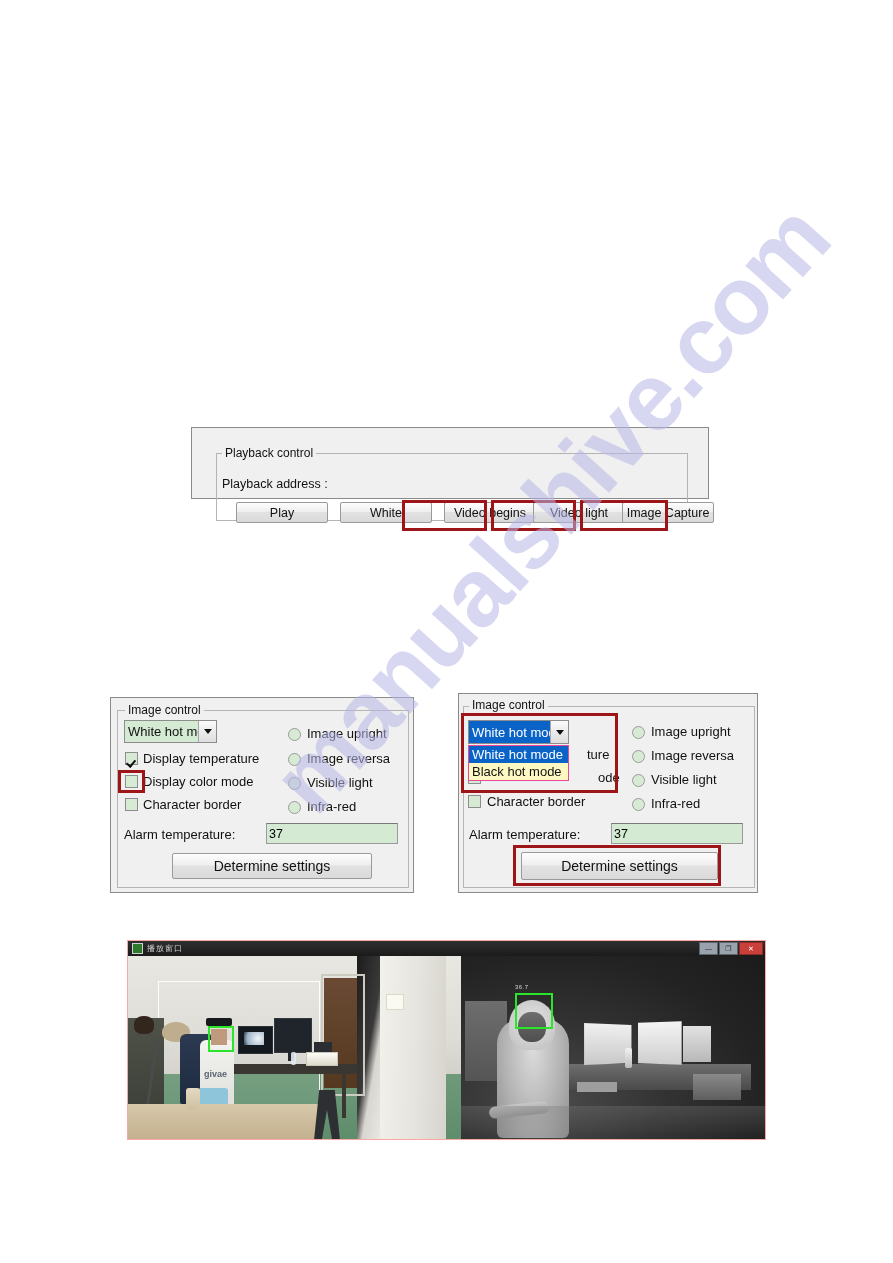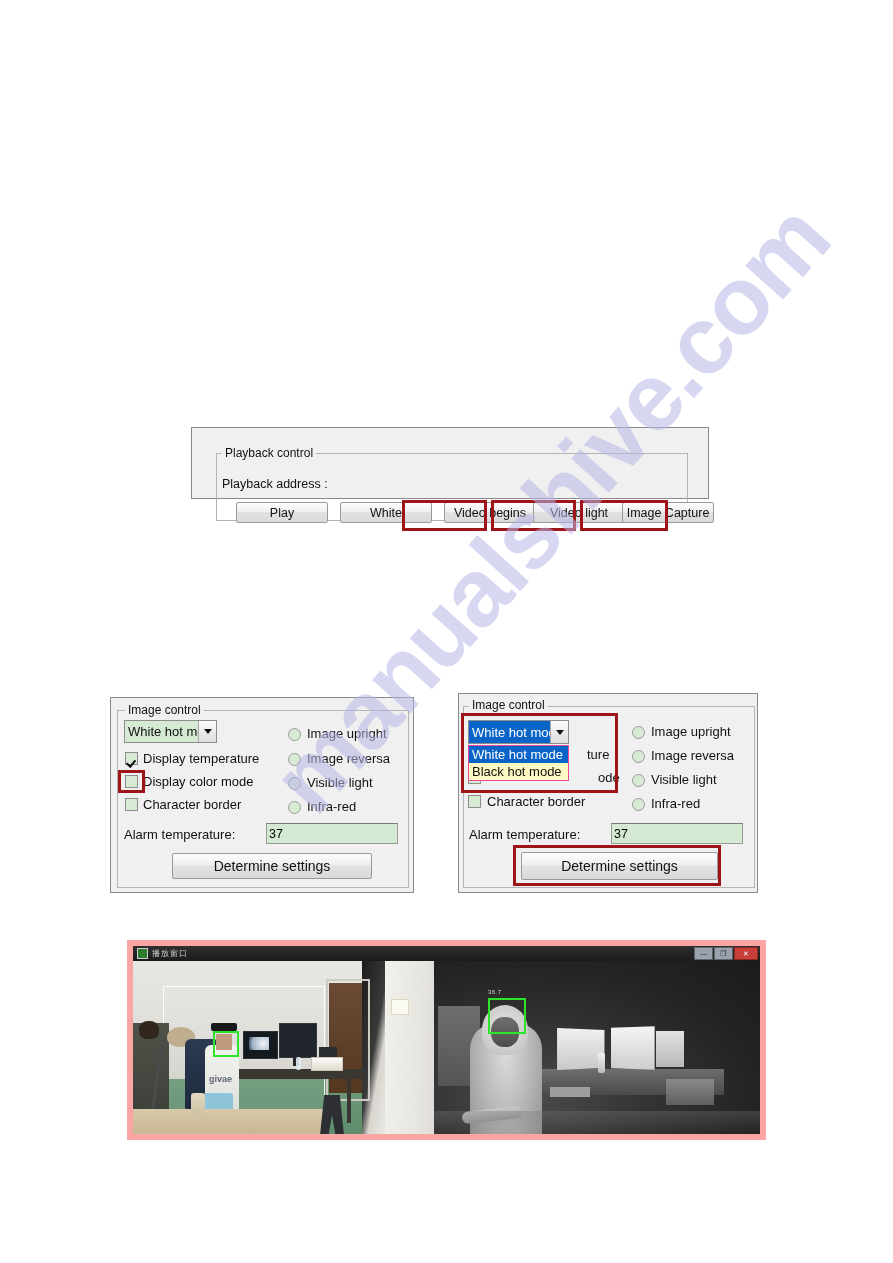--- a/index.html
+++ b/index.html
@@ -188,21 +188,21 @@
     color: #ffffff;
   }
 
   
   #video-window {
     position: absolute;
     left: 127px; top: 940px;
     width: 639px; height: 200px;
     box-sizing: border-box;
     background: #0b0b0b;
-    border: 6px solid #fca5a5;
+    border: 1px solid #fca5a5;
     box-shadow: 0 0 0 1px rgba(255,255,255,0.18);
     overflow: hidden;
     z-index: 2;
   }
   #vid-titlebar {
     position: absolute;
     left: 0; top: 0; right: 0; height: 15px;
     background: linear-gradient(#2f2f2f, #1b1b1b);
     display: flex;
     align-items: center;
@@ -243,21 +243,21 @@
     width: 22px;
   }
   #vid-body {
     position: absolute;
     left: 0; top: 15px; right: 0; bottom: 0;
     display: flex;
   }
   
   #pane-visible {
     position: relative;
-    width: 301px;
+    width: 333px;
     overflow: hidden;
     background: #0f172a;
   }
   .vl-wall {
     position: absolute; left: 0; top: 0; right: 0; height: 118px;
     background: linear-gradient(#e8e7e2, #dddcd6 70%, #d2d1cb);
   }
   .vl-floor {
     position: absolute; left: 0; top: 118px; right: 0; bottom: 0;
     background: linear-gradient(#6f9a7a, #5e8d6c);

